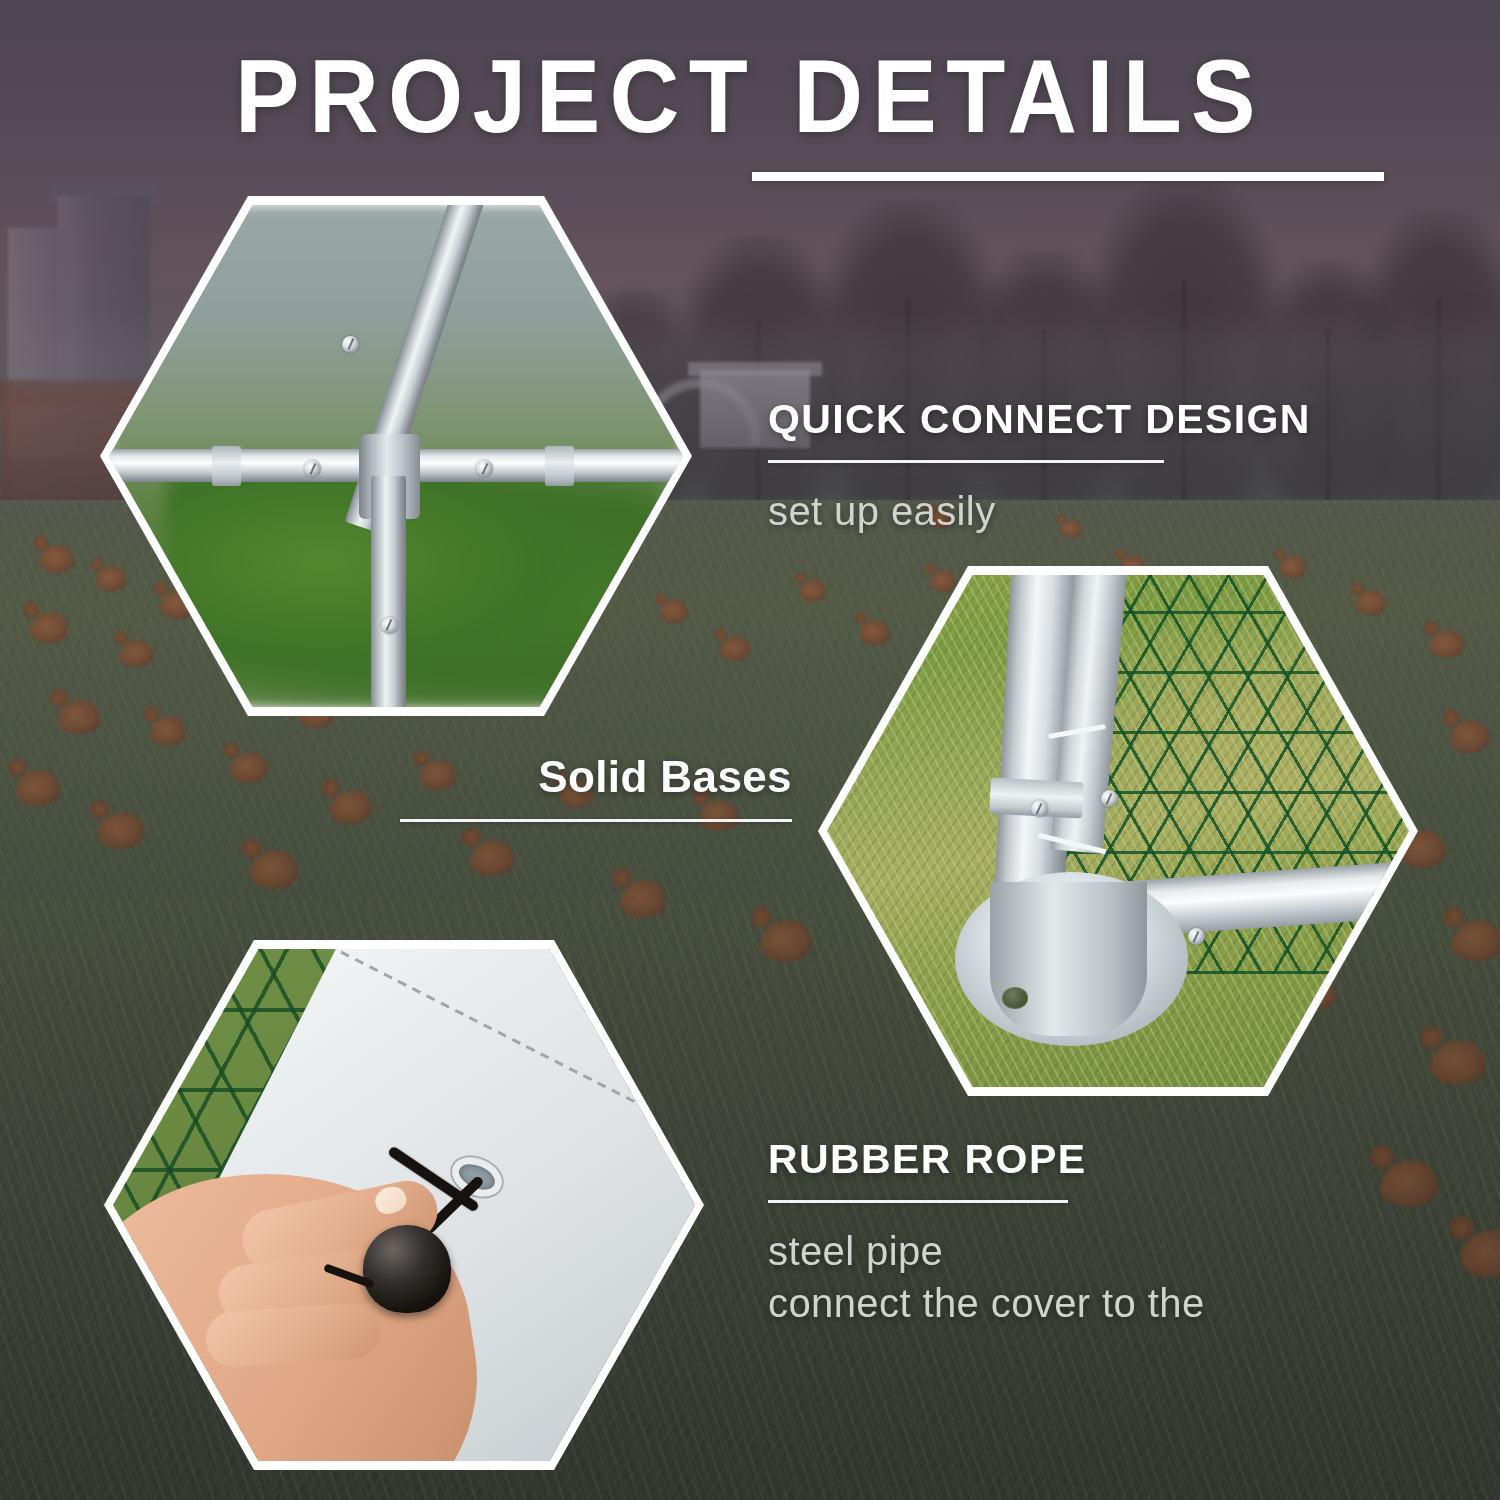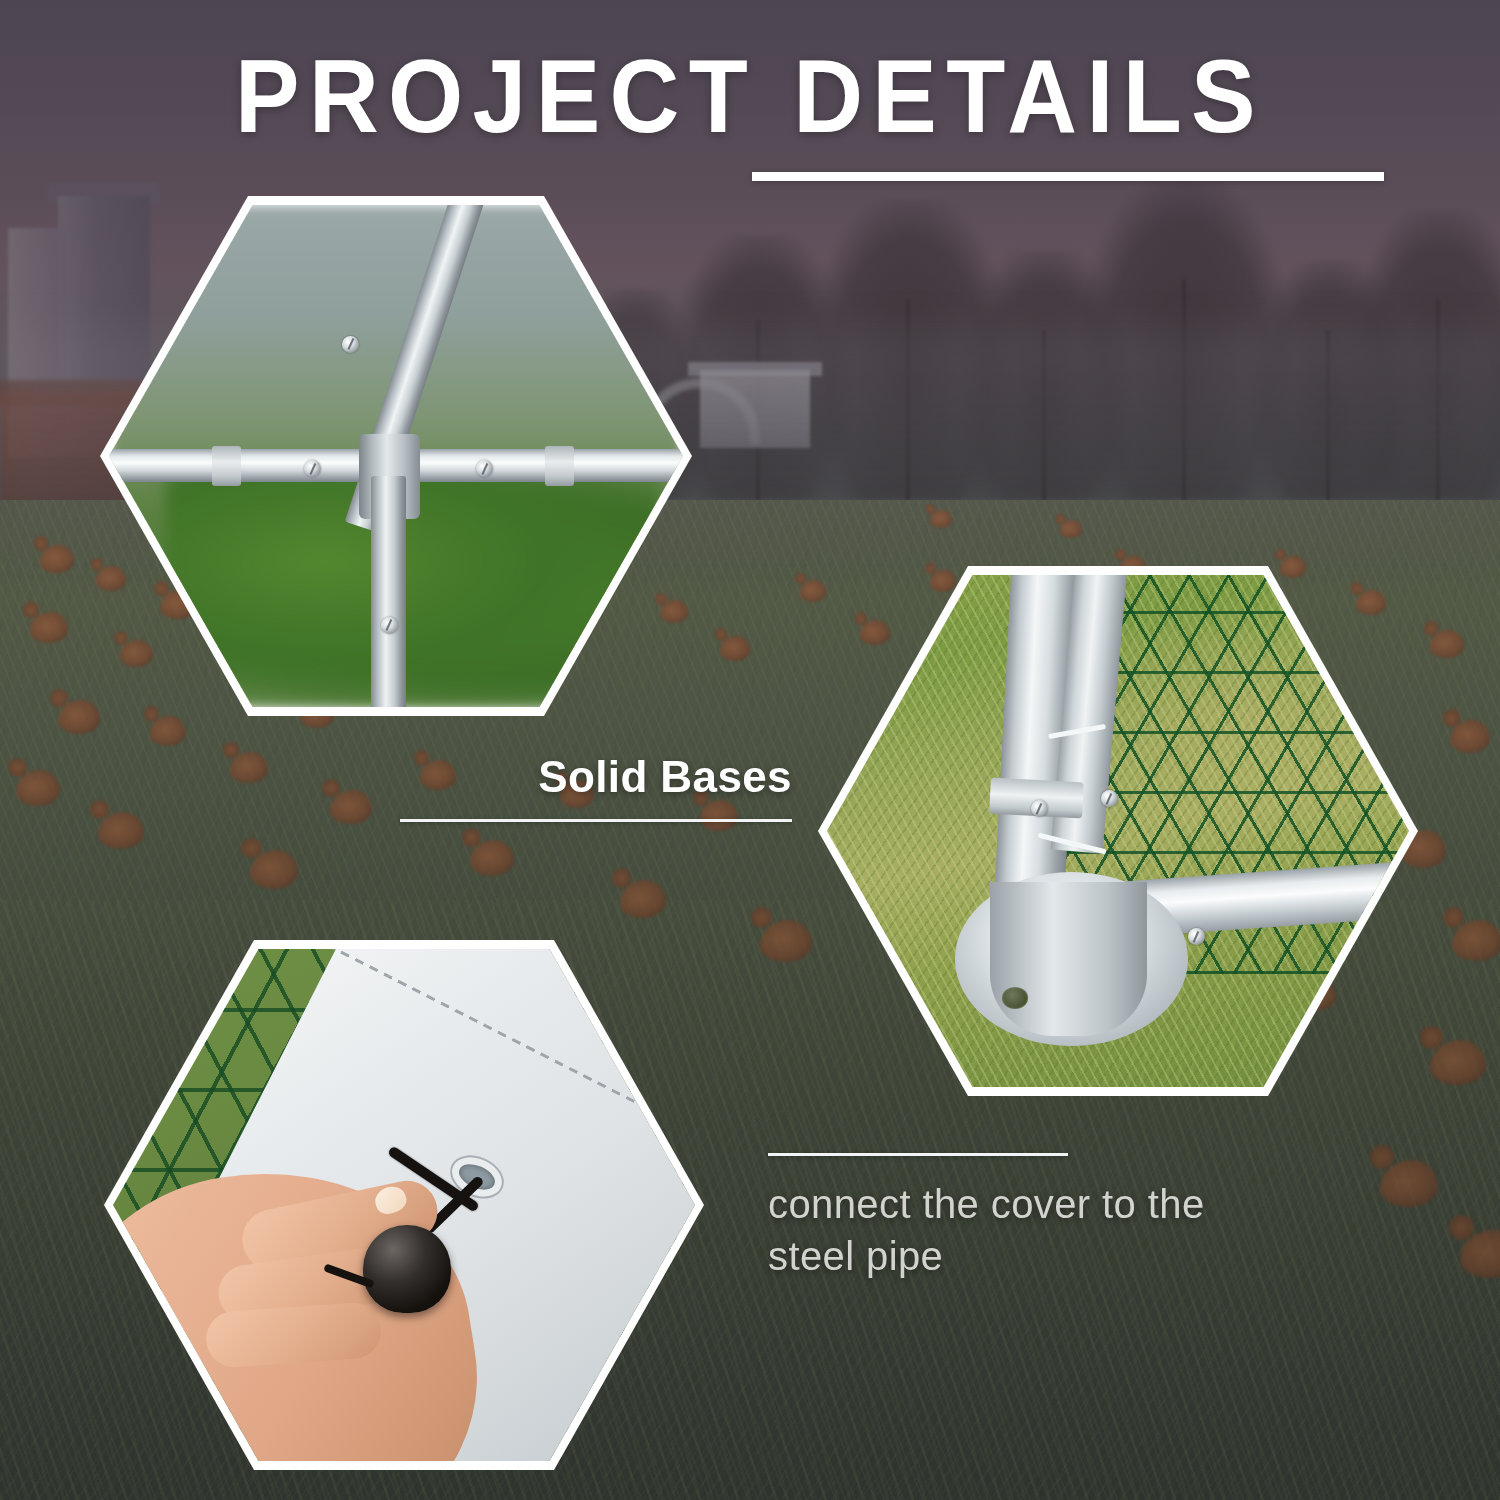--- a/index.html
+++ b/index.html
@@ -529,27 +529,33 @@
       <div class="hand"></div>
       <div class="finger" style="left:22%; top:48%; width:34%; height:12%; transform:rotate(-12deg);"></div>
       <div class="finger" style="left:18%; top:60%; width:32%; height:11%; transform:rotate(-8deg);"></div>
       <div class="finger" style="left:16%; top:70%; width:30%; height:11%; transform:rotate(-4deg);"></div>
       <div class="nail"></div>
       <div class="ball"></div>
       <div class="ball-stem"></div>
     </div>
   </div>
 
+  <div class="block" id="blk1">
+    <div class="b-head">QUICK CONNECT DESIGN</div>
+    <div class="b-rule"></div>
+    <div class="b-sub">set up easily</div>
+  </div>
 
   <div class="block" id="blk2">
     <div class="b-head mixed">Solid Bases</div>
     <div class="b-rule"></div>
   </div>
 
   <div class="block" id="blk3">
+    <div class="b-head">RUBBER ROPE</div>
     <div class="b-rule"></div>
     <div class="b-sub">
+      <div>steel pipe</div>
       <div>connect the cover to the</div>
-      <div>steel pipe</div>
     </div>
   </div>
 
 </div>
 
 </body></html>

